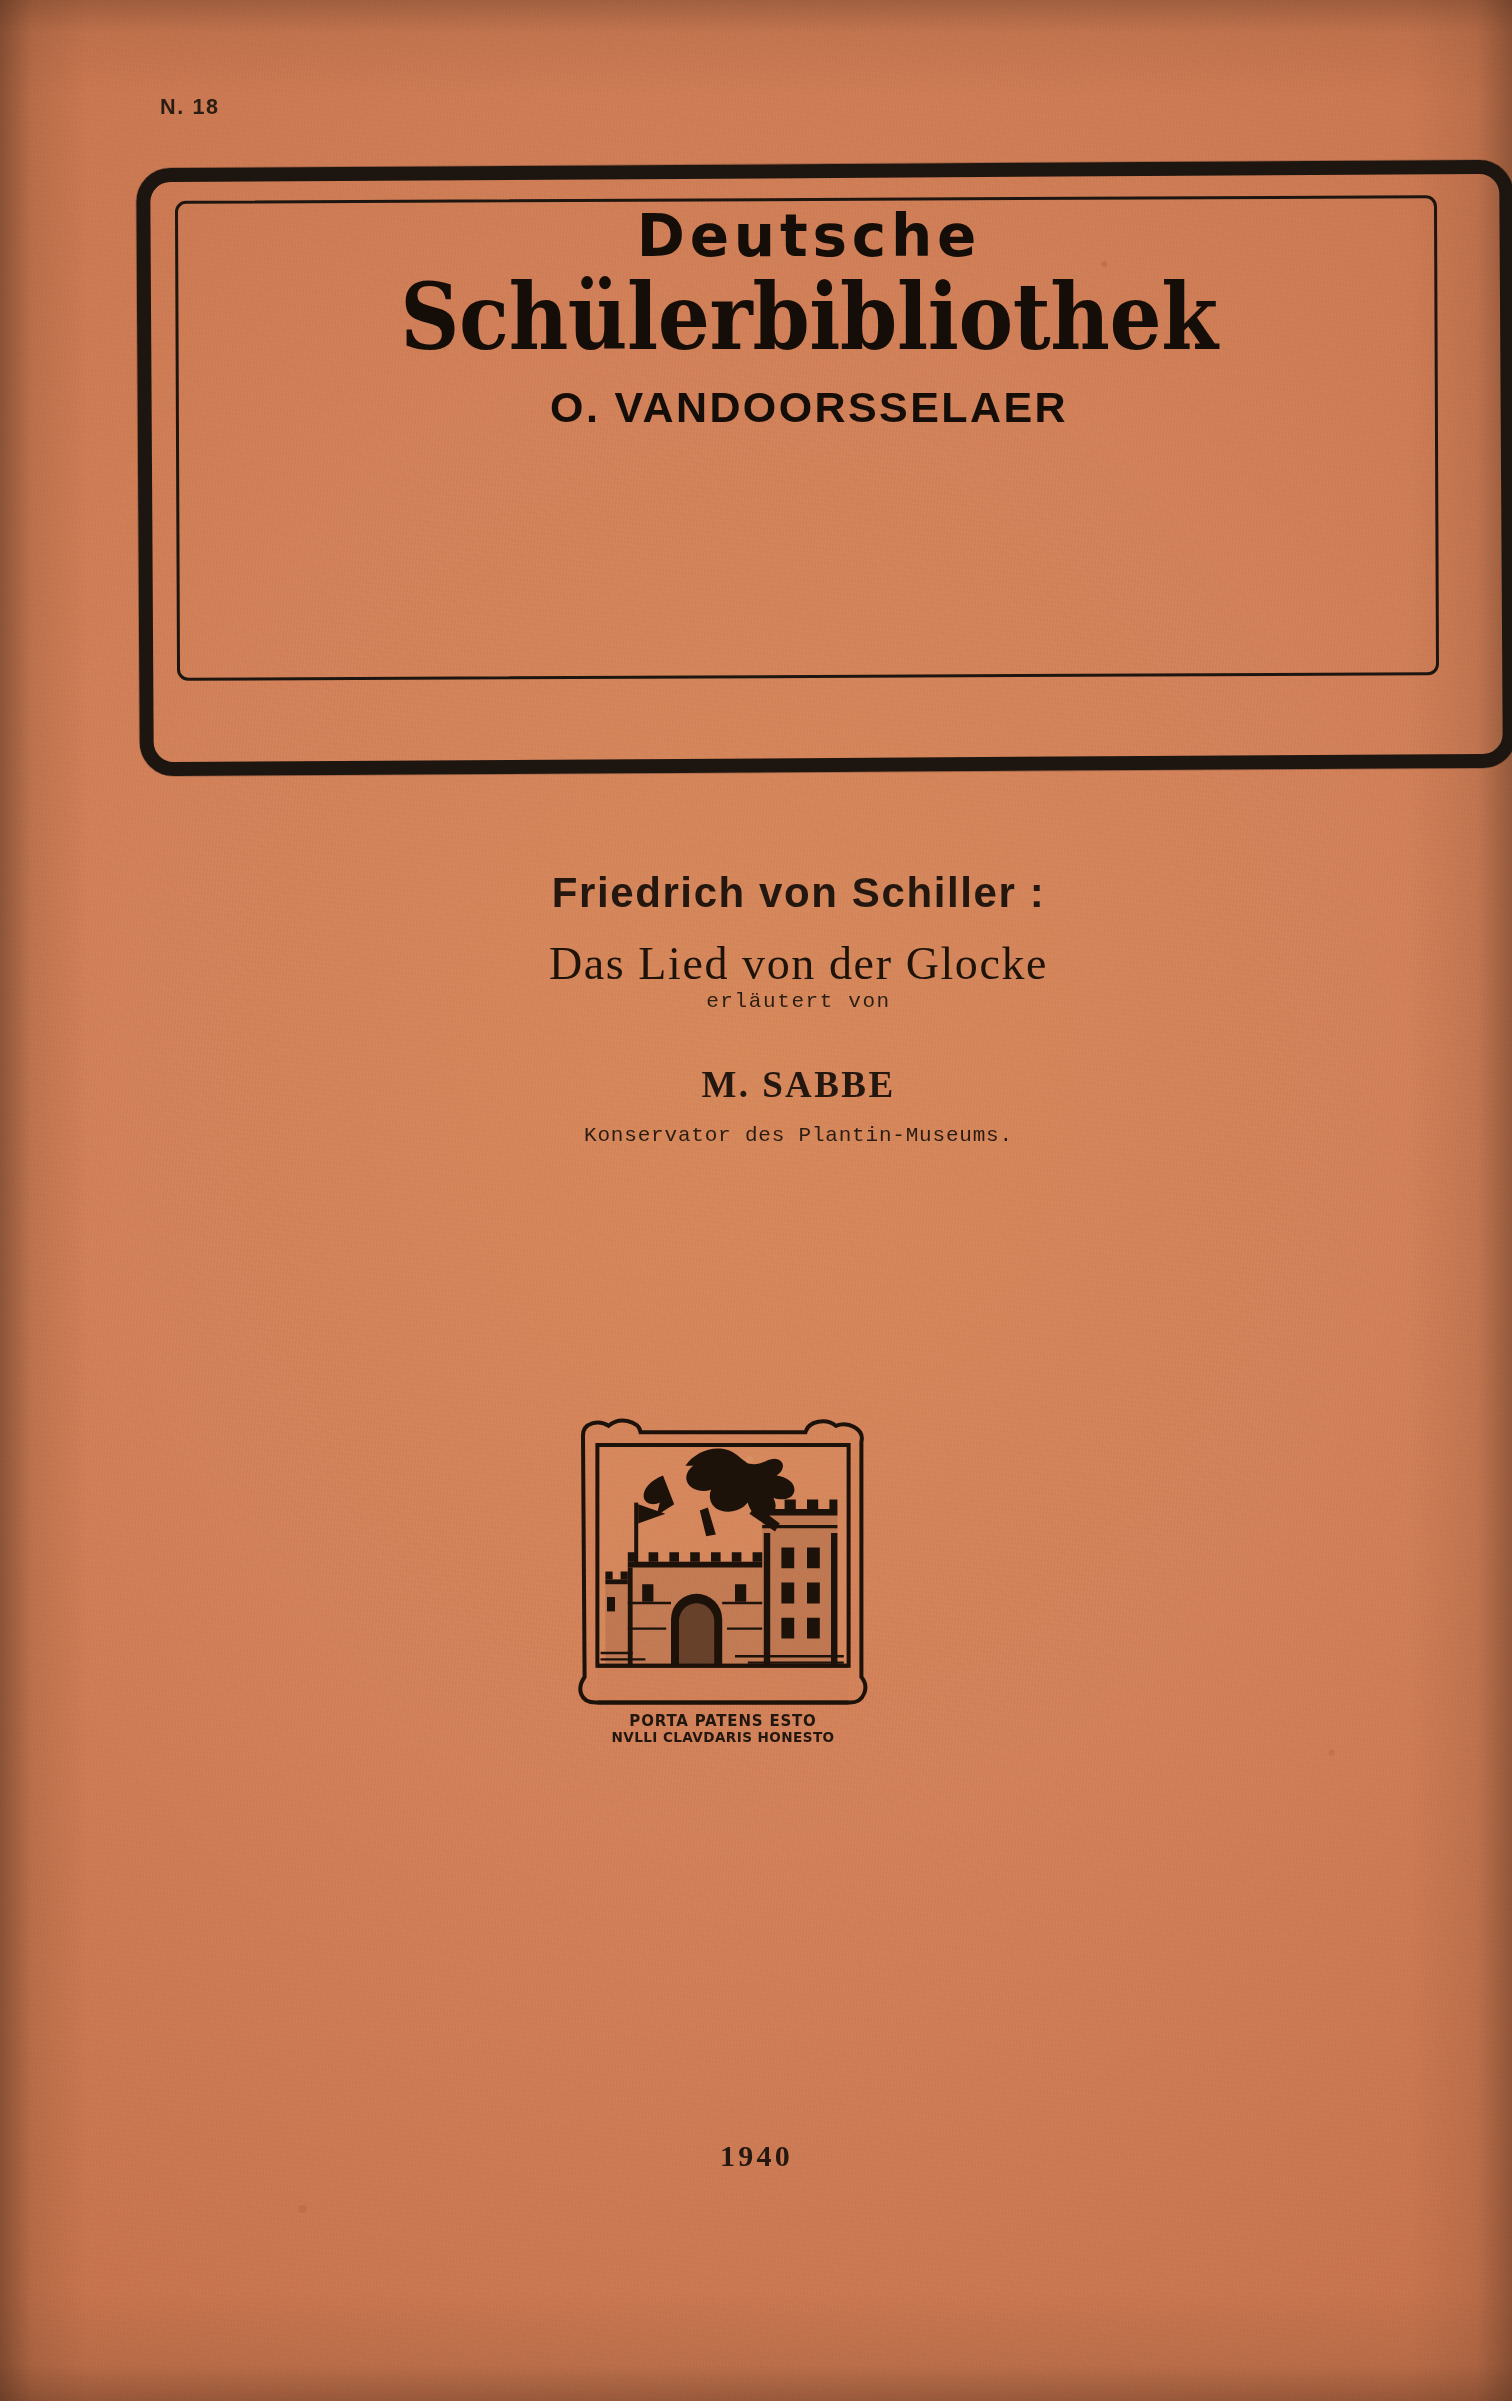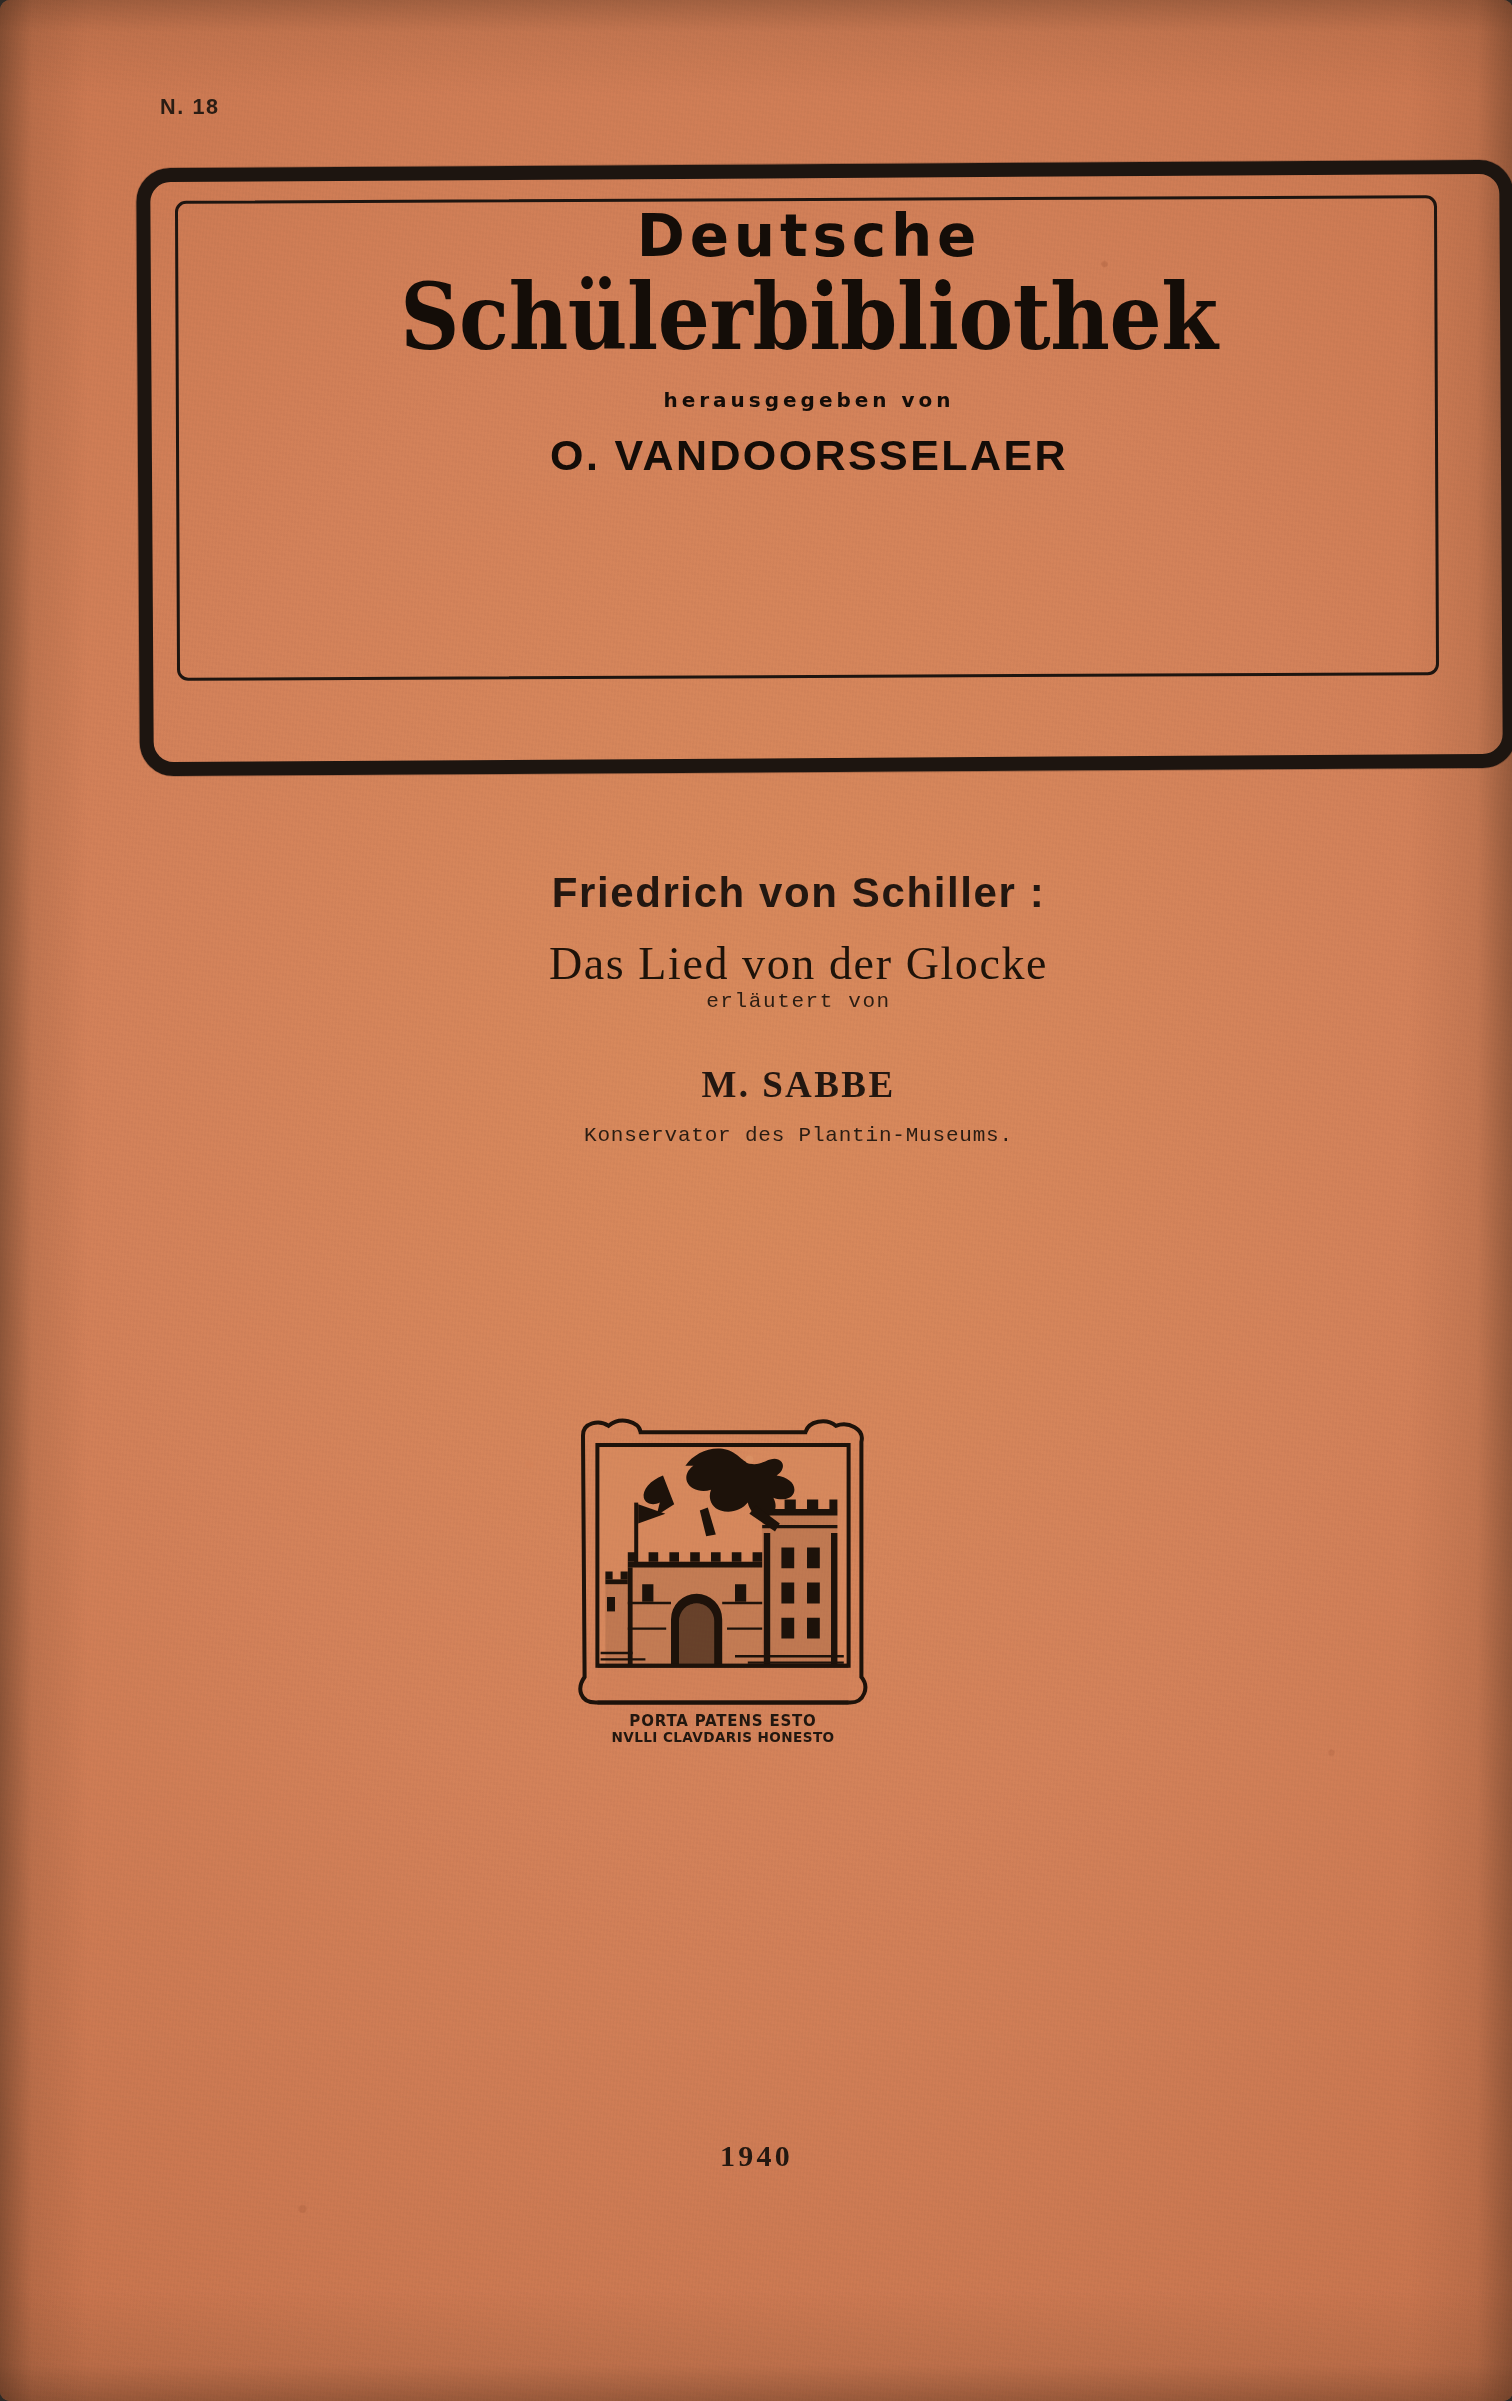--- a/index.html
+++ b/index.html
@@ -15,21 +15,20 @@
   }
 
   
   #page {
     position: relative;
     width: 1513px;
     height: 2401px;
     background:
       radial-gradient(ellipse 120% 90% at 50% 45%, #d98a5c 0%, #d4825a 35%, #c8744d 70%, #b66a47 100%);
     overflow: hidden;
-    border-radius: 10px;
   }
   
   #page::before {
     content: "";
     position: absolute;
     inset: 0;
     background:
       linear-gradient(to right, rgba(60,35,20,0.45) 0px, rgba(60,35,20,0.12) 32px, rgba(0,0,0,0) 88px),
       linear-gradient(to left, rgba(60,35,20,0.40) 0px, rgba(60,35,20,0.10) 36px, rgba(0,0,0,0) 104px),
       linear-gradient(to bottom, rgba(60,35,20,0.30) 0px, rgba(60,35,20,0.08) 32px, rgba(0,0,0,0) 96px),
@@ -227,21 +226,20 @@
   <div class="content">
 
     <div id="issue-number">N. 18</div>
 
     <div id="series-box">
       <div class="outer-frame"></div>
       <div class="inner-frame"></div>
       <div id="series-inner-text">
         <div id="series-title-1">Deutsche</div>
         <div id="series-title-2">Schülerbibliothek</div>
-        <div id="series-editor-label">herausgegeben von</div>
         <div id="series-editor-name">O. VANDOORSSELAER</div>
       </div>
     </div>
 
     <div id="work-block">
       <div id="author-line">Friedrich von Schiller :</div>
       <div id="work-title">Das Lied von der Glocke</div>
       <div id="explained-by">erläutert von</div>
       <div id="commentator">M. SABBE</div>
       <div id="commentator-role">Konservator des Plantin-Museums.</div>

